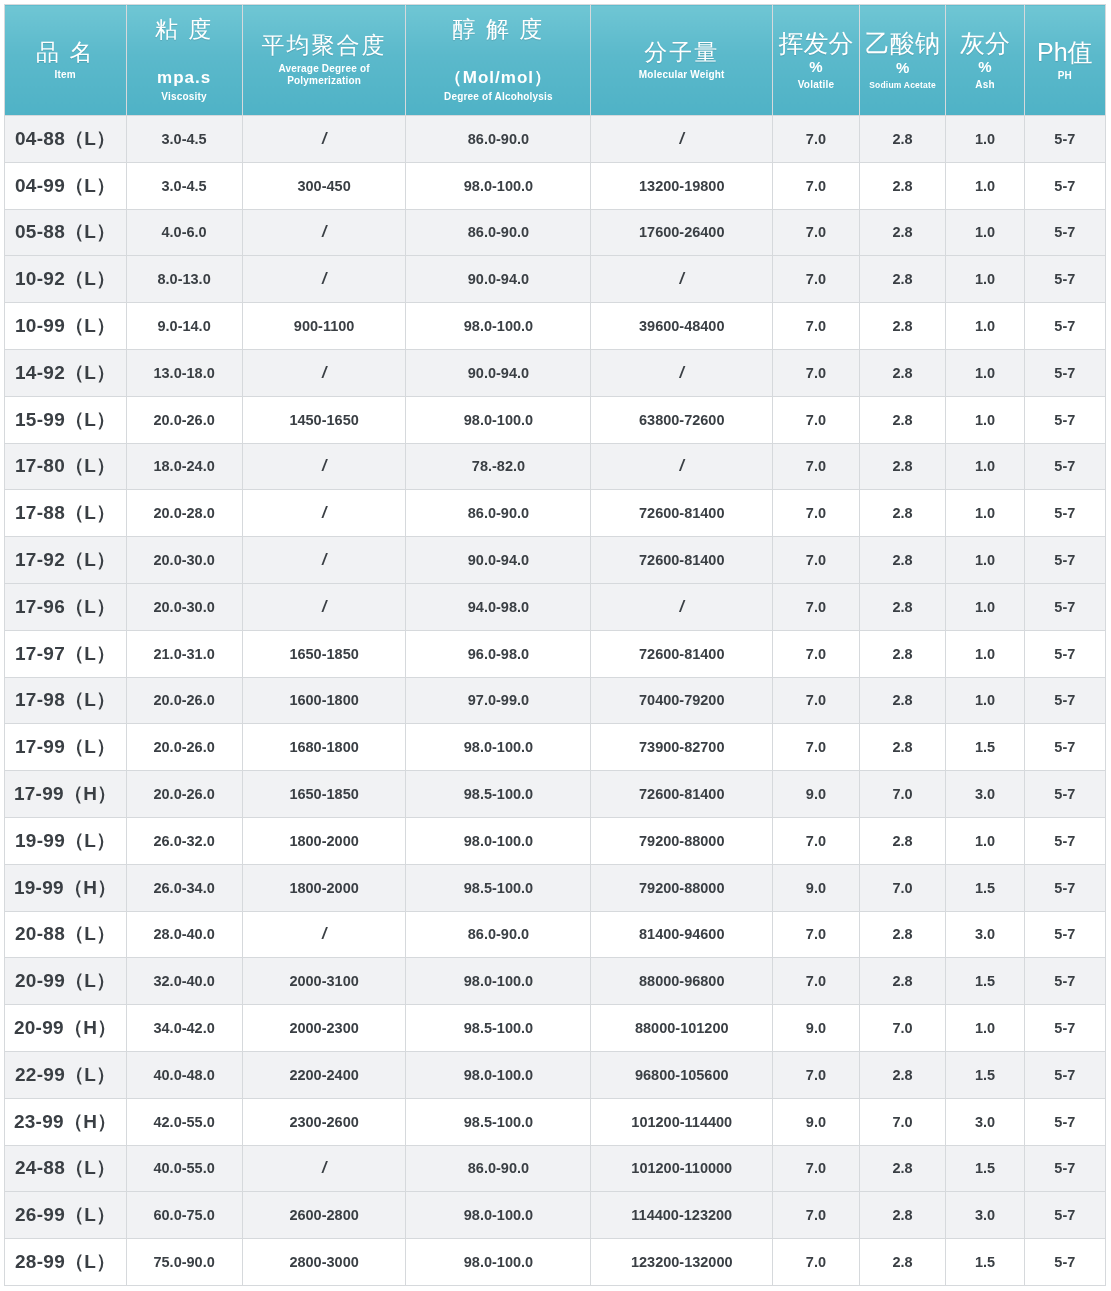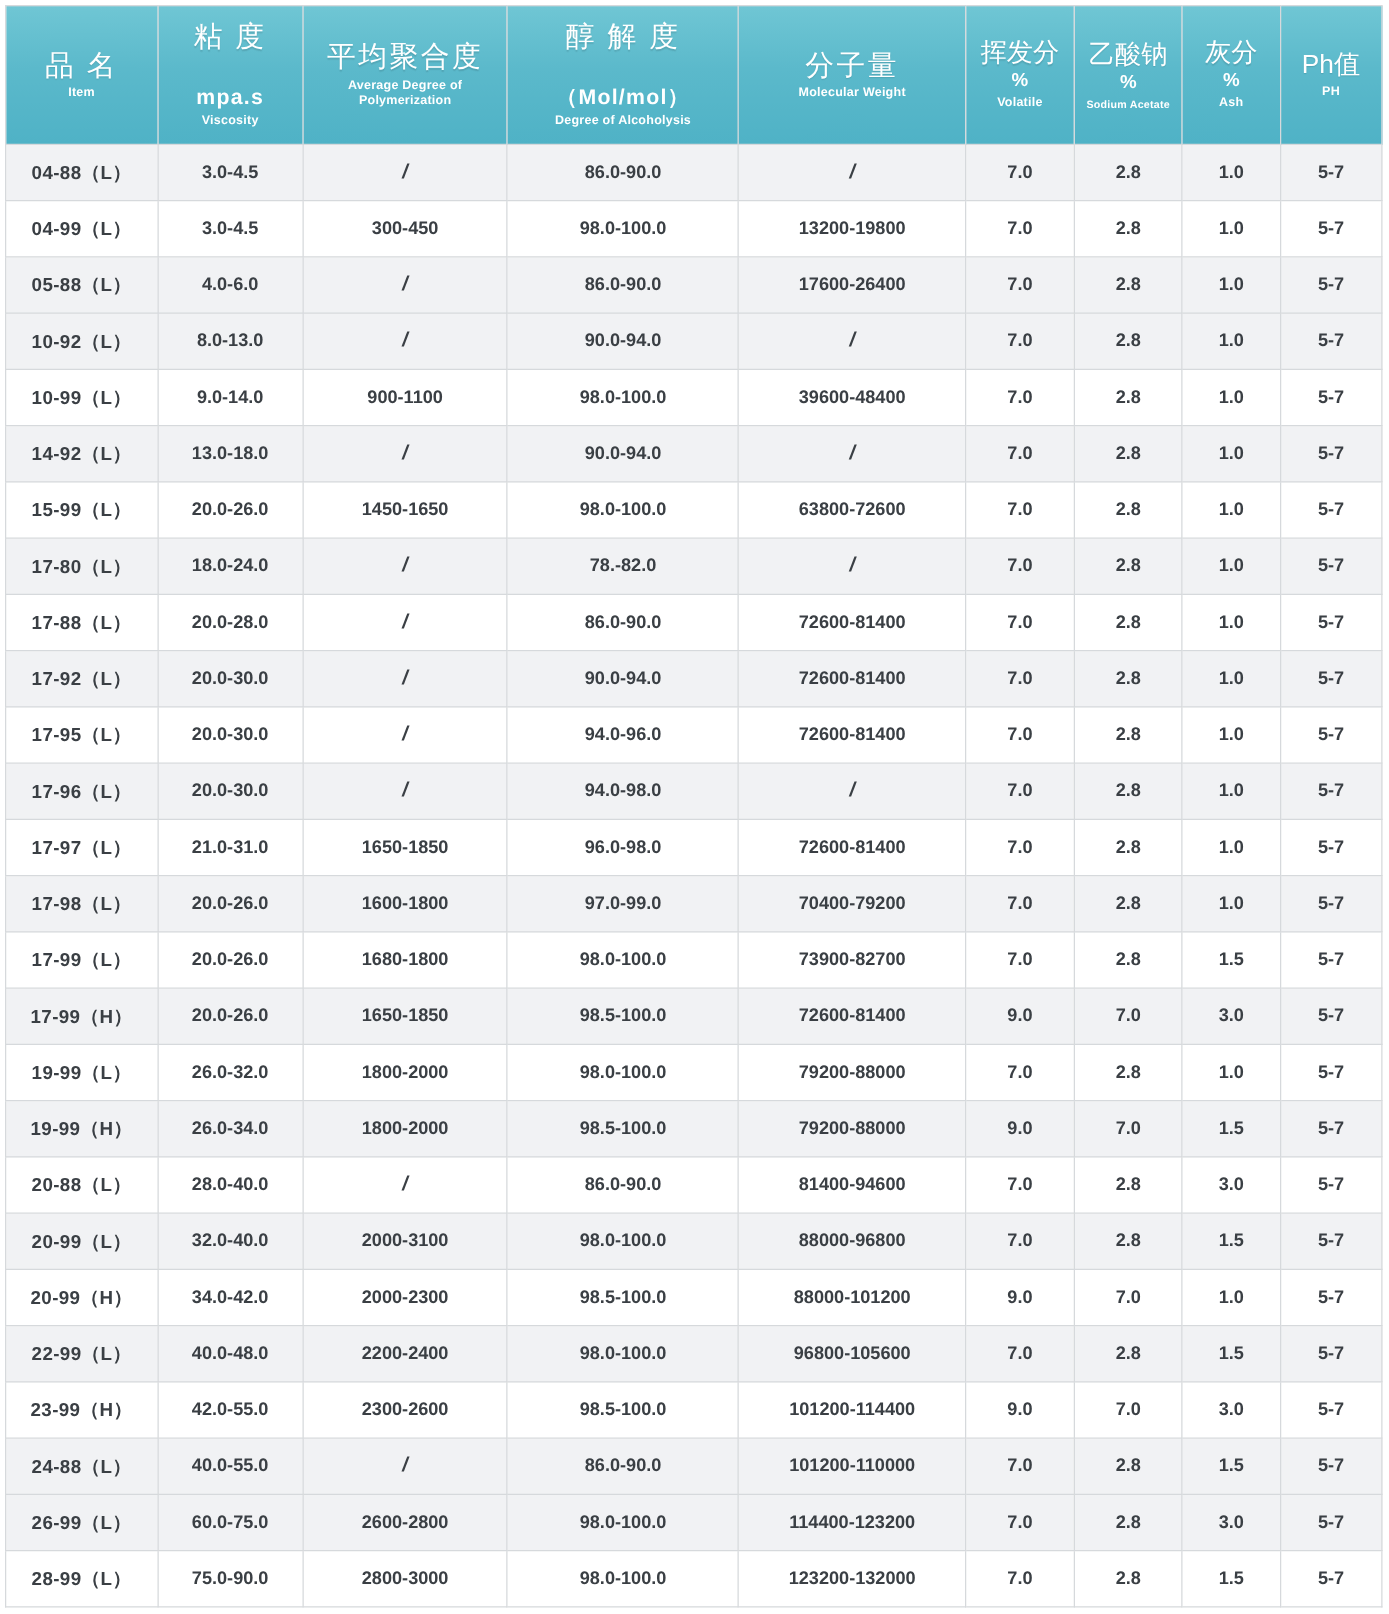--- a/index.html
+++ b/index.html
@@ -42,21 +42,21 @@
   .hd-cn {
     font-size: 23px;
     font-weight: normal;
     letter-spacing: 2px;
     line-height: 1.18;
     display: block;
     color: #ffffff;
     text-shadow: 0 1px 1px rgba(0,0,0,0.12);
   }
   .hd-cn.small {
-    font-size: 21px;
+    font-size: 25px;
     letter-spacing: 0px;
   }
   .hd-mid {
     font-size: 17px;
     font-weight: bold;
     display: block;
     line-height: 1.2;
     color: #ffffff;
     letter-spacing: 1px;
     margin-top: 24px;
@@ -88,21 +88,21 @@
     height: 41.5px;
     font-family: "Liberation Sans", sans-serif;
   }
   tbody tr.odd td {
     background: #f1f2f4;
   }
   tbody tr.even td {
     background: #ffffff;
   }
   tbody td.item {
-    font-size: 15px;
+    font-size: 19px;
     letter-spacing: 0.3px;
   }
   tbody td.slash {
     font-size: 16px;
     font-style: italic;
   }
   col.c-item { width: 115px; }
   col.c-visc { width: 110px; }
   col.c-poly { width: 155px; }
   col.c-alc  { width: 175px; }
@@ -277,31 +277,20 @@
           <td class="item">17-92（L）</td>
           <td>20.0-30.0</td>
           <td class="slash">/</td>
           <td>90.0-94.0</td>
           <td>72600-81400</td>
           <td>7.0</td>
           <td>2.8</td>
           <td>1.0</td>
           <td>5-7</td>
         </tr>
-        <tr class="even">
-          <td class="item">17-95（L）</td>
-          <td>20.0-30.0</td>
-          <td class="slash">/</td>
-          <td>94.0-96.0</td>
-          <td>72600-81400</td>
-          <td>7.0</td>
-          <td>2.8</td>
-          <td>1.0</td>
-          <td>5-7</td>
-        </tr>
         <tr class="odd">
           <td class="item">17-96（L）</td>
           <td>20.0-30.0</td>
           <td class="slash">/</td>
           <td>94.0-98.0</td>
           <td class="slash">/</td>
           <td>7.0</td>
           <td>2.8</td>
           <td>1.0</td>
           <td>5-7</td>

